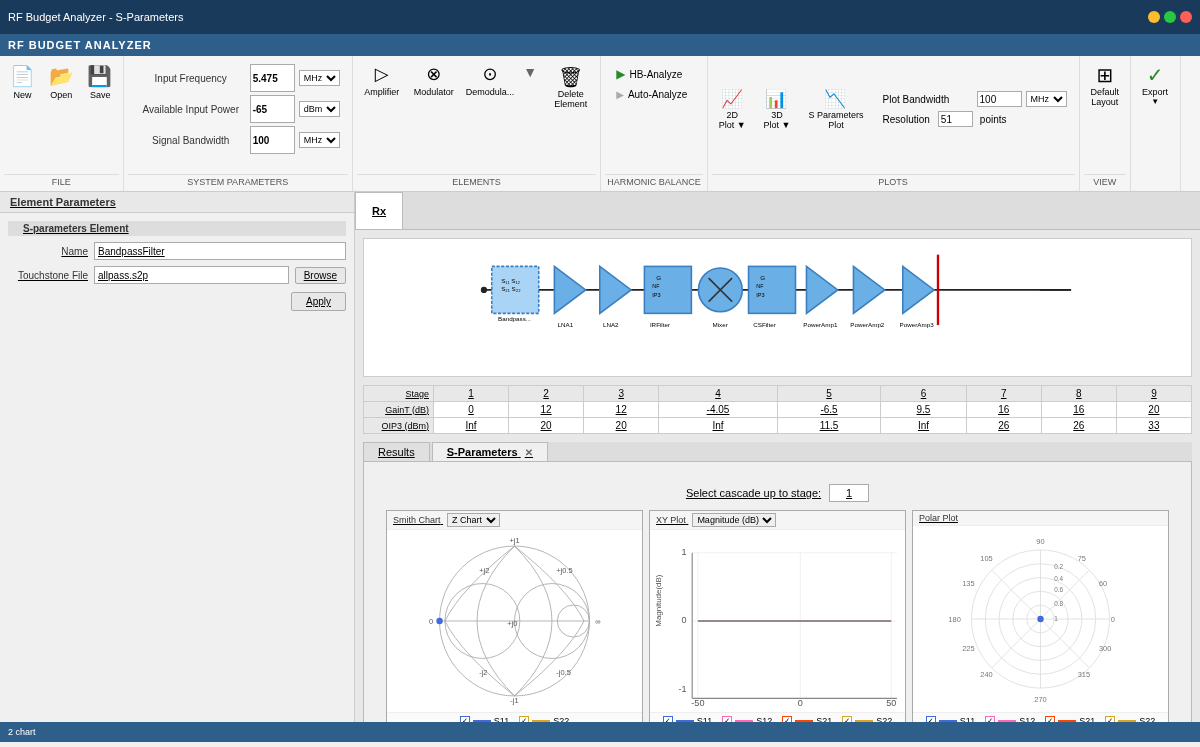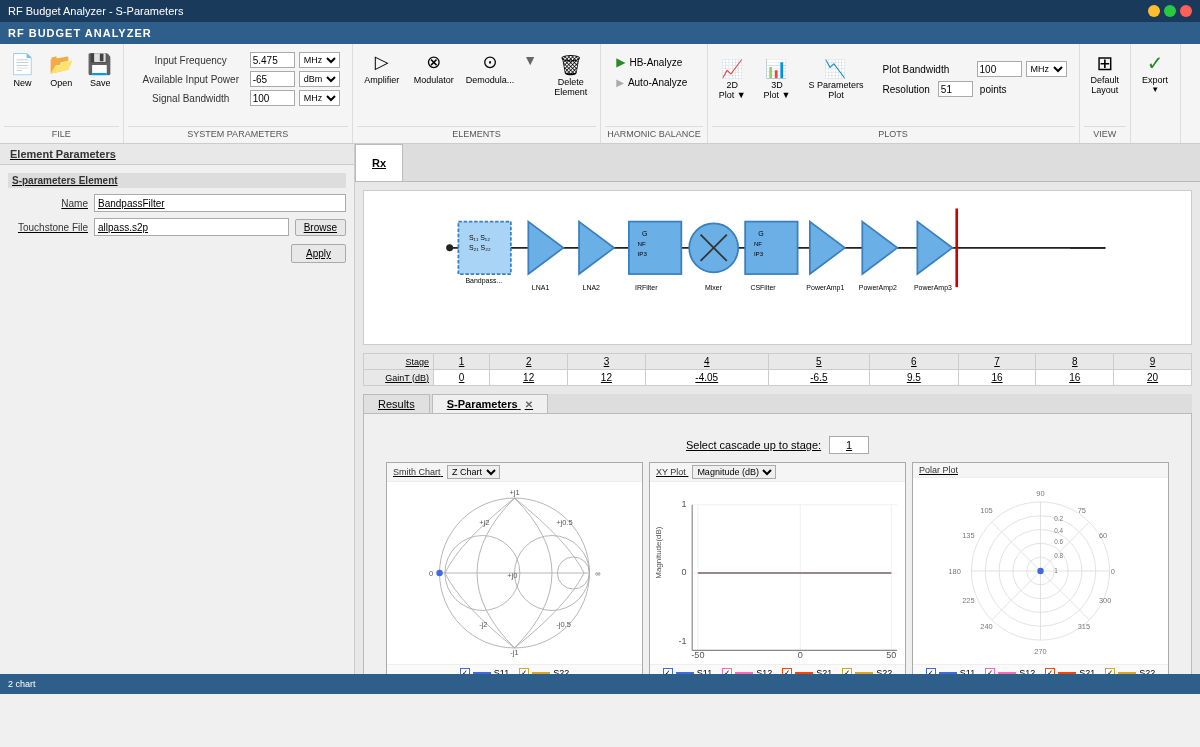--- a/index.html
+++ b/index.html
@@ -1,20 +1,20 @@
 <!DOCTYPE html>
 <html><head>
   <meta charset="utf-8">
   <style>
     * { box-sizing: border-box; margin: 0; padding: 0; }
     body { font-family: 'Segoe UI', Arial, sans-serif; font-size: 11px; background: #f0f0f0; overflow: hidden; width: 1200px; height: 747px; }
 
     
     .title-bar {
-      height: 22px;
+      height: 34px;
       background: #1a3a5c;
       color: white;
       display: flex;
       align-items: center;
       justify-content: space-between;
       padding: 0 8px;
       font-size: 11px;
     }
     .title-bar-controls { display: flex; gap: 4px; }
     .title-bar-btn { width: 12px; height: 12px; border-radius: 50%; border: none; cursor: pointer; }
@@ -70,24 +70,25 @@
     .sys-param-row {
       display: flex;
       align-items: center;
       gap: 4px;
       font-size: 10px;
     }
     .sys-param-label { color: #333; min-width: 110px; text-align: center; }
     .sys-param-input {
       border: 1px solid #aaa;
       background: white;
-      height: 16px;
+      height: 28px;
       width: 45px;
       font-size: 10px;
       padding: 0 2px;
+      font-weight: bold;
     }
     .sys-param-select {
       border: 1px solid #aaa;
       background: white;
       height: 16px;
       font-size: 9px;
     }
 
     
     .main-layout {
@@ -114,21 +115,21 @@
     }
     .panel-content {
       padding: 8px;
       flex: 1;
     }
     .element-section-title {
       font-size: 10px;
       font-weight: bold;
       color: #333;
       background: #ddd;
-      padding: 2px 4px;
+      padding: 2px 15px;
       margin-bottom: 6px;
     }
     .form-row {
       display: flex;
       align-items: center;
       margin-bottom: 6px;
       gap: 6px;
     }
     .form-label { font-size: 10px; color: #333; min-width: 80px; text-align: right; }
     .form-input {
@@ -723,20 +724,32 @@
               <td>0</td>
               <td>12</td>
               <td>12</td>
               <td>-4.05</td>
               <td>-6.5</td>
               <td>9.5</td>
               <td>16</td>
               <td>16</td>
               <td>20</td>
             </tr>
+            <tr>
+              <td class="row-header">OIP3 (dBm)</td>
+              <td>Inf</td>
+              <td>20</td>
+              <td>20</td>
+              <td>Inf</td>
+              <td>11.5</td>
+              <td>Inf</td>
+              <td>26</td>
+              <td>26</td>
+              <td>33</td>
+            </tr>
           </tbody>
       </table>
     </div>
 
     <div class="bottom-area">
       <div class="bottom-tabs">
         <div class="bottom-tab">
           <span>Results</span>
         </div>
         <div class="bottom-tab active">

